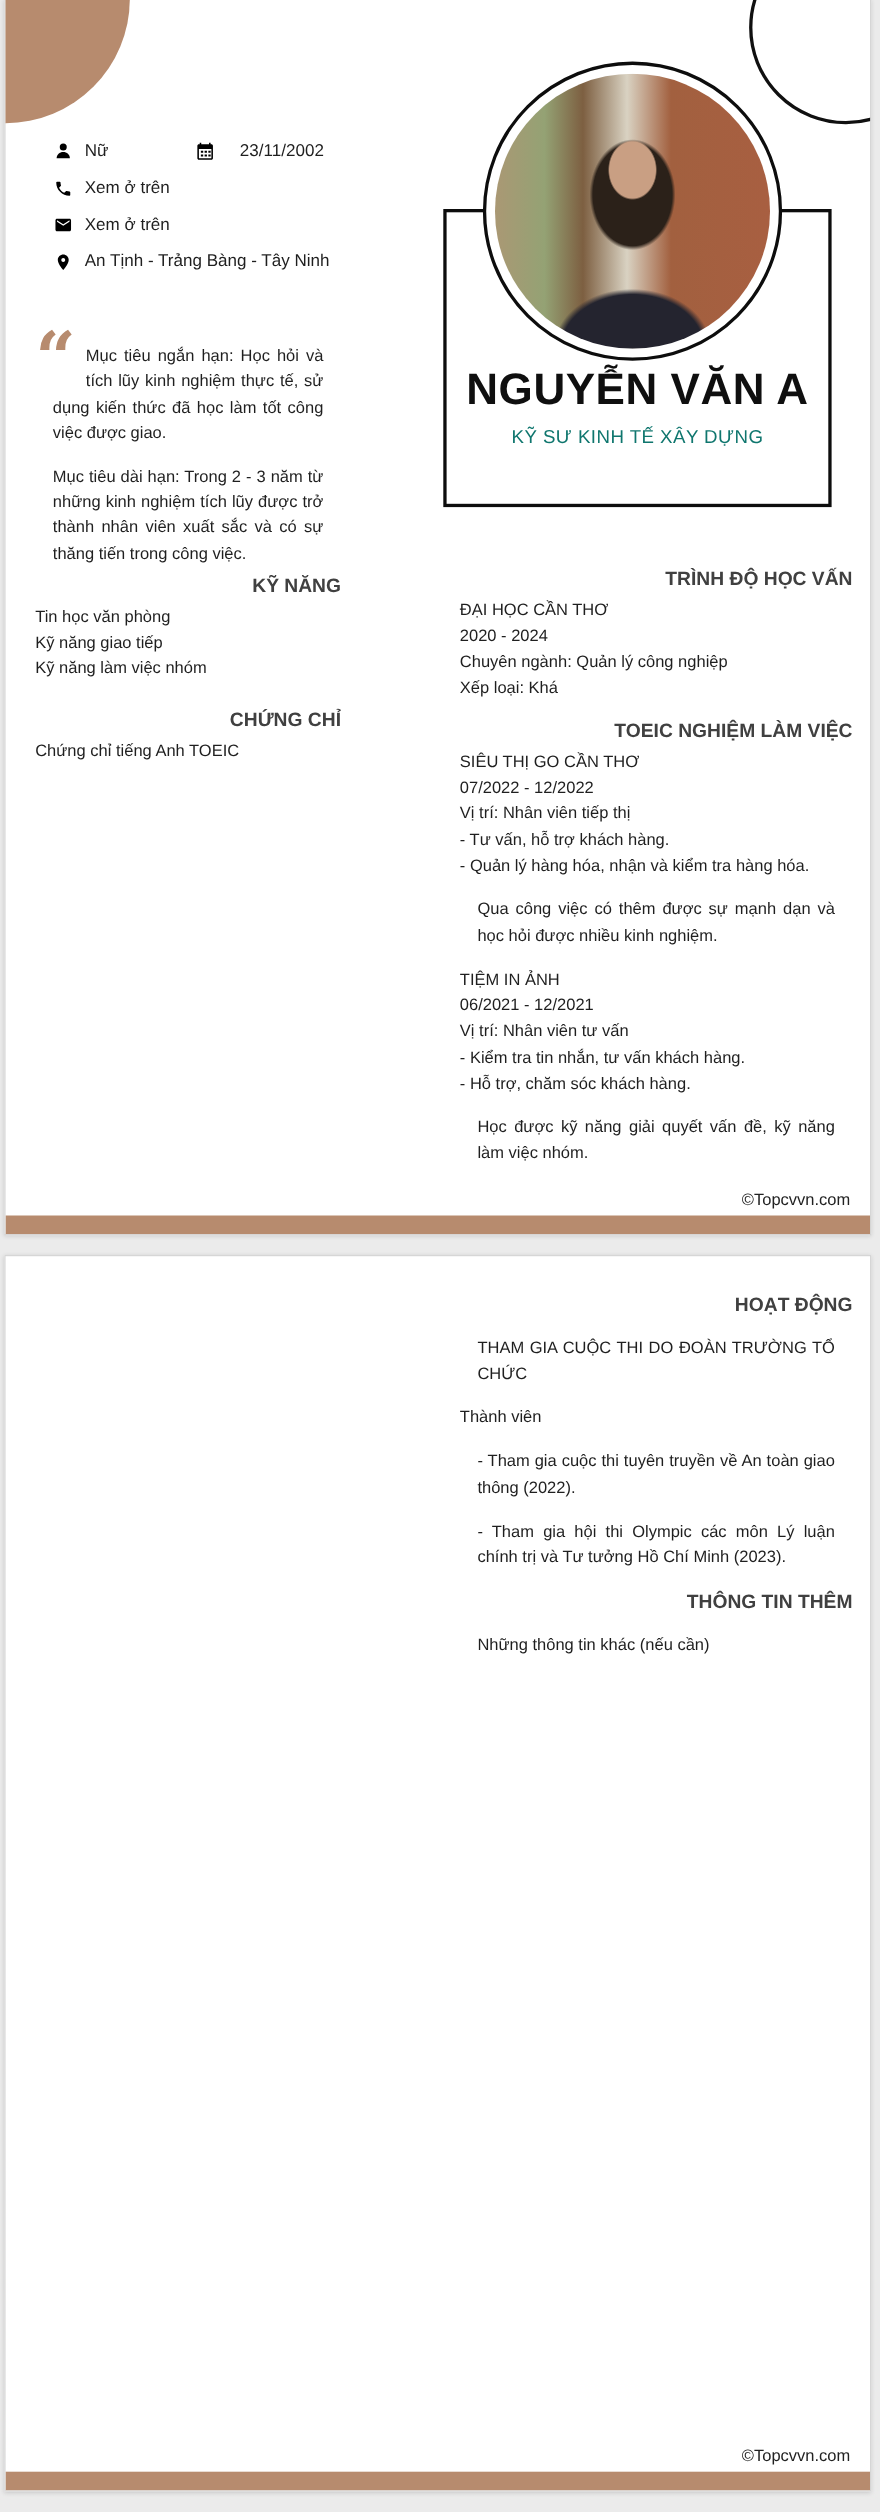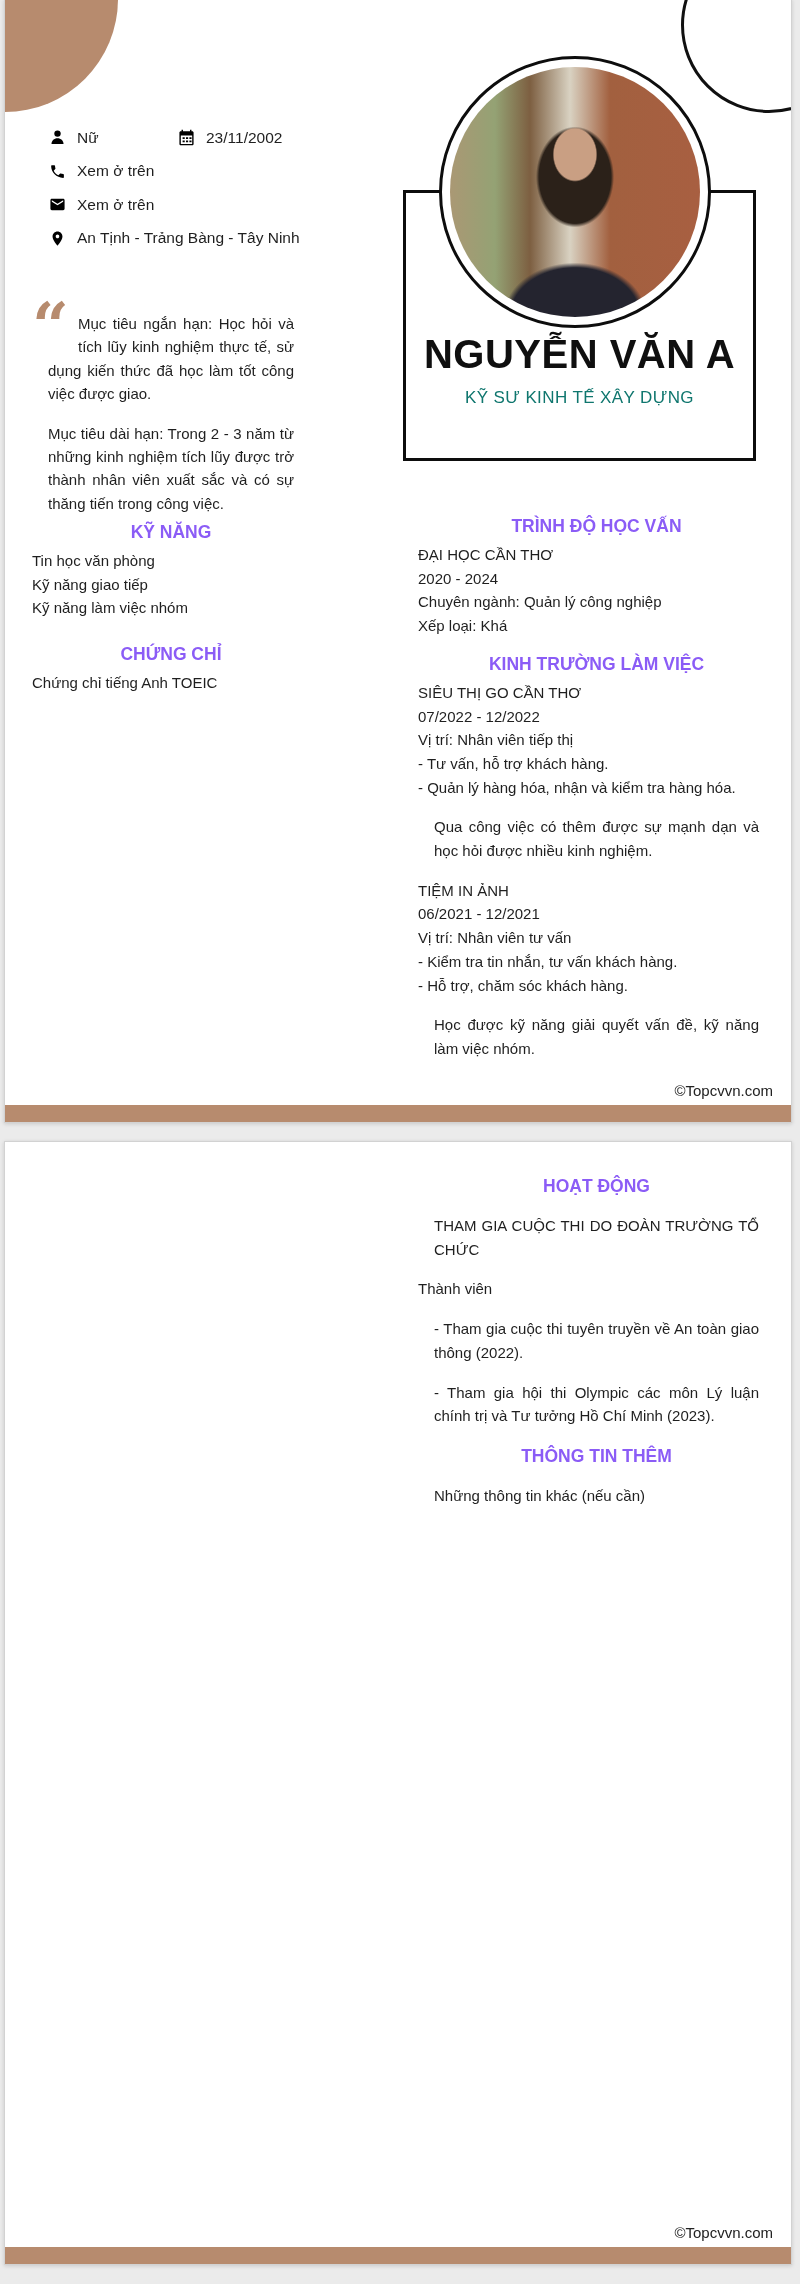--- a/index.html
+++ b/index.html
@@ -21,21 +21,21 @@
   .corner-circle{position:absolute;left:-113px;top:-113px;width:226px;height:226px;
     border-radius:50%;background:#b78b6e;}
   .deco-ring{position:absolute;left:676px;top:-62px;width:170px;height:170px;
     border-radius:50%;border:3px solid #101010;background:transparent;}
   .accent-bar{position:absolute;left:0;right:0;bottom:0;height:17px;background:#b78b6e;}
   .copyright{position:absolute;right:18px;bottom:23px;font-size:15px;color:#222;}
 
   
   .contact{position:absolute;left:44px;top:122px;width:360px;font-size:15.5px;}
   .c-row{position:relative;height:33.5px;display:flex;align-items:center;}
-  .c-cell2{position:absolute;left:129px;top:0;height:33.5px;display:flex;align-items:center;}
+  .c-cell2{position:absolute;left:129px;top:0;height:33.5px;display:flex;align-items:center;gap:12px;}
   .icon{width:17px;height:17px;margin-right:11px;flex:0 0 auto;}
   .icon svg{display:block;width:100%;height:100%;fill:#000;}
 
   
   .photo-wrap{position:absolute;left:434px;top:57px;width:272px;height:272px;
     border-radius:50%;background:#fff;border:3px solid #0d0d0d;box-sizing:border-box;z-index:3;}
   .photo{position:absolute;left:8px;top:8px;right:8px;bottom:8px;border-radius:50%;
     background:
       radial-gradient(ellipse 36px 44px at 50% 35%, #c99f83 58%, rgba(201,159,131,0) 62%),
       radial-gradient(ellipse 62px 80px at 50% 44%, #2b2119 58%, rgba(43,33,25,0) 63%),
@@ -52,21 +52,21 @@
     line-height:23.4px;text-align:justify;}
   .quote-mark{float:left;width:46px;height:42px;color:#b78b6e;
     font-family:"DejaVu Serif",serif;font-weight:bold;font-size:64px;line-height:60px;
     letter-spacing:-5px;}
 
   
   .left-col{position:absolute;left:27px;top:521px;width:278px;}
   .right-col{position:absolute;left:413px;top:515px;width:357px;}
   .right-col,.left-col{font-size:15px;line-height:23.7px;}
   .right-col{text-align:justify;}
-  h2{font-size:17.5px;font-weight:bold;margin:0 0 5px;color:#8b5cf6;line-height:24px;text-align:center;}
+  h2{font-size:17.5px;font-weight:bold;margin:0 0 5px;color:#404040;line-height:24px;text-align:right;}
   .sec{margin:0 0 0;}
   .sec + .sec{margin-top:14px;}
   .left-col .sec + .sec{margin-top:22px;}
   .job + .job{margin-top:14px;}
   p{margin:16px;}
 </style>
 </head>
 <body>
 
 <div class="page" id="page1">
@@ -147,21 +147,21 @@
 
   <div class="right-col">
     <div class="sec">
       <h2>TRÌNH ĐỘ HỌC VẤN</h2>
       <div>ĐẠI HỌC CẦN THƠ</div>
       <div>2020 - 2024</div>
       <div>Chuyên ngành: Quản lý công nghiệp</div>
       <div>Xếp loại: Khá</div>
     </div>
     <div class="sec">
-      <h2>KINH TRƯỜNG LÀM VIỆC</h2>
+      <h2>TOEIC NGHIỆM LÀM VIỆC</h2>
       <div class="job">
         <div>SIÊU THỊ GO CẦN THƠ</div>
         <div>07/2022 - 12/2022</div>
         <div>Vị trí: Nhân viên tiếp thị</div>
         <div>- Tư vấn, hỗ trợ khách hàng.</div>
         <div>- Quản lý hàng hóa, nhận và kiểm tra hàng hóa.</div>
         <p>Qua công việc có thêm được sự mạnh dạn và học hỏi được nhiều kinh nghiệm.</p>
       </div>
       <div class="job">
         <div>TIỆM IN ẢNH</div>

